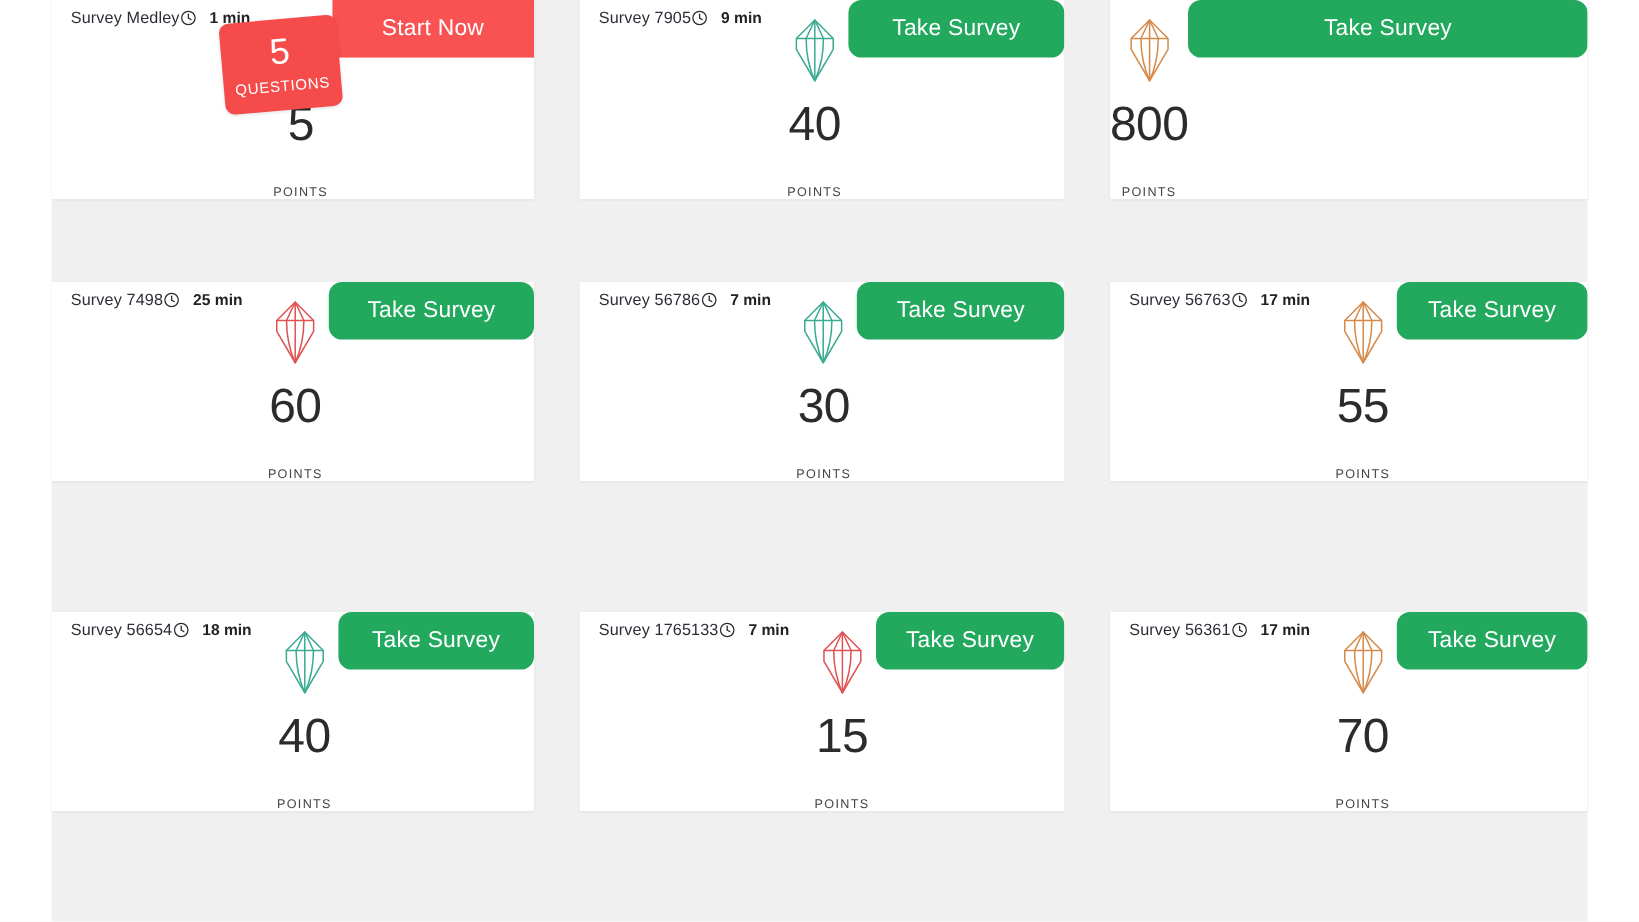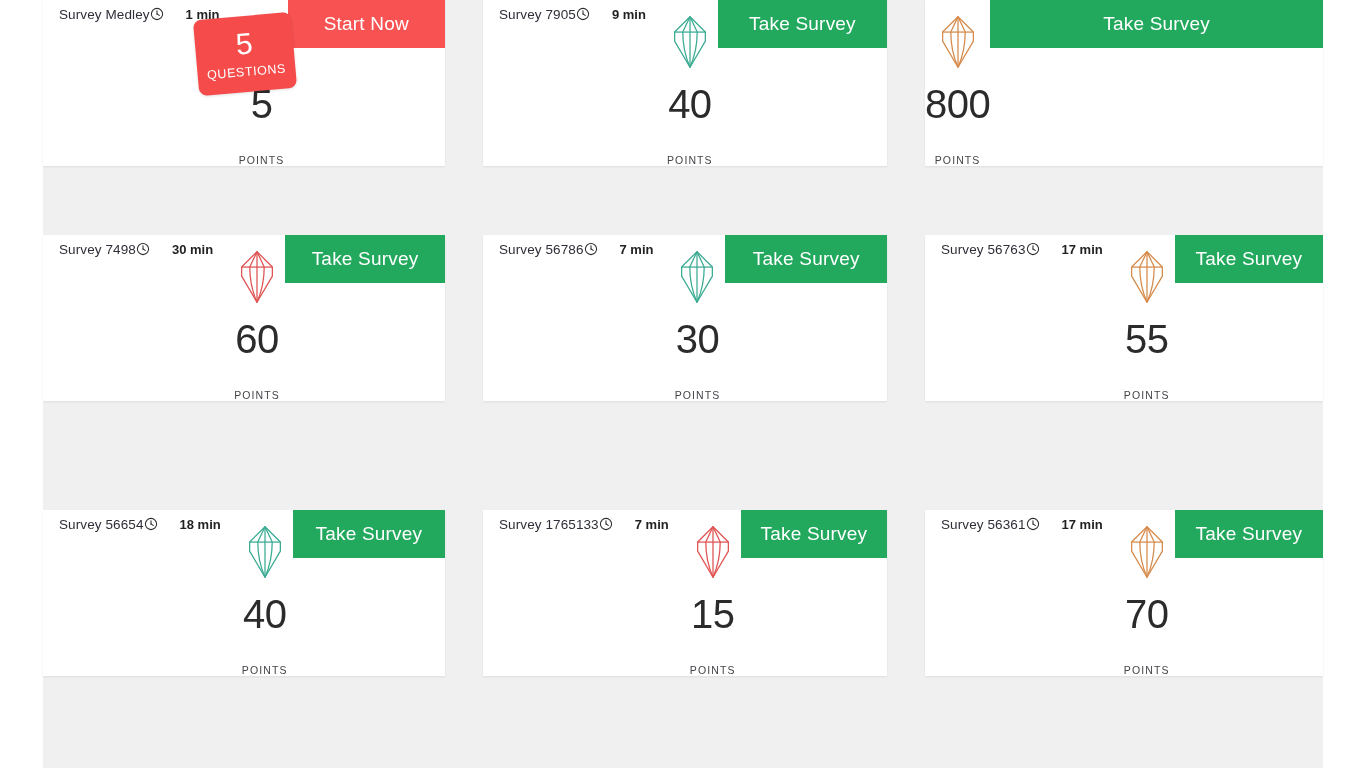--- a/index.html
+++ b/index.html
@@ -64,22 +64,22 @@
 
   .card-title {
     font-size: 13.5px;
     color: #2e2e38;
     letter-spacing: 0.1px;
     white-space: nowrap;
   }
 
   .card-time {
     display: flex;
-    align-items: center;
-    gap: 22px;
+    align-items: flex-end;
+    gap: 11px;
     font-size: 13px;
     font-weight: bold;
     color: #222;
     white-space: nowrap;
   }
 
   .clock-icon {
     width: 14px;
     height: 14px;
     display: block;
@@ -129,21 +129,21 @@
     width: 100%;
     border: none;
     height: 48px;
     font-family: "Liberation Sans", sans-serif;
     font-size: 19px;
     color: #ffffff;
     cursor: pointer;
     letter-spacing: 0.2px;
   }
 
-  .action-btn.green { background: #22a95e; }
+  .action-btn.green { background: #22a95e; border-radius: 11px; }
   .action-btn.red   { background: #f85252; }
 
   
   .question-badge {
     position: absolute;
     right: -6px;
     top: 16px;
     width: 98px;
     height: 76px;
     background: #f54b4b;
@@ -255,21 +255,21 @@
     </div>
     <div class="card">
       <div class="card-head">
         <span class="card-title">Survey 7498</span>
         <span class="card-time">
           <svg class="clock-icon" viewBox="0 0 16 16">
             <circle cx="8" cy="8" r="6.4" fill="none" stroke="#2b2b2b" stroke-width="1.2"></circle>
             <line x1="8" y1="8" x2="8" y2="4.4" stroke="#2b2b2b" stroke-width="1.2" stroke-linecap="round"></line>
             <line x1="8" y1="8" x2="10.6" y2="9.6" stroke="#2b2b2b" stroke-width="1.2" stroke-linecap="round"></line>
           </svg>
-          <span>30 min</span>
+          <span>25 min</span>
         </span>
       </div>
       <div class="card-body">
         <svg class="badge-icon" viewBox="0 0 60 62">
           <g fill="none" stroke="#e05252" stroke-width="1.4" stroke-linejoin="round">
             <path d="M30 3 L47 20 L47 30 L30 59 L13 30 L13 20 Z"></path>
             <path d="M13 20 L47 20"></path>
             <path d="M22 20 L30 3 L38 20"></path>
             <path d="M22 20 C22 38 26 50 30 59 C34 50 38 38 38 20"></path>
             <path d="M30 3 L30 59"></path>

